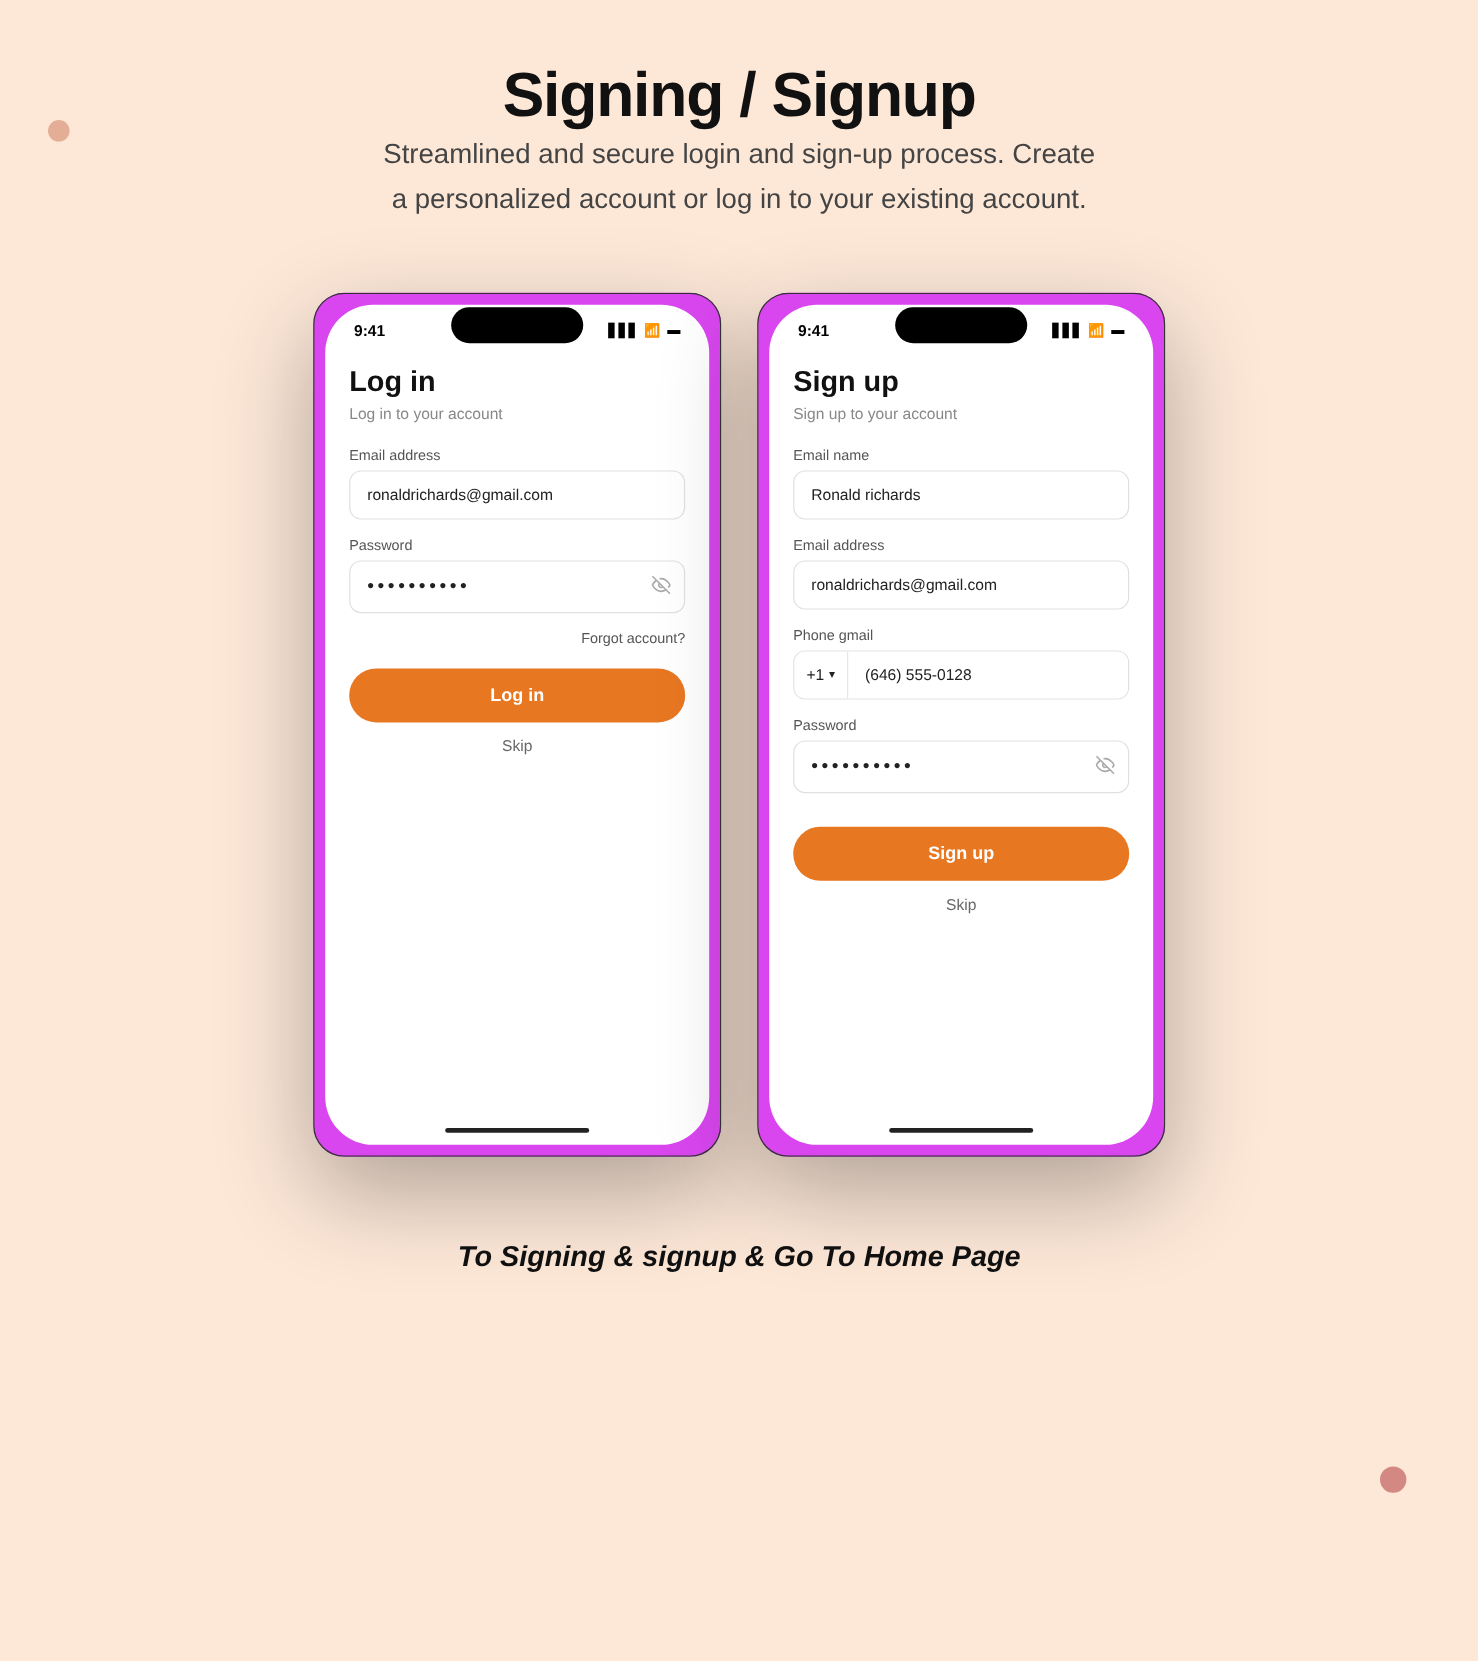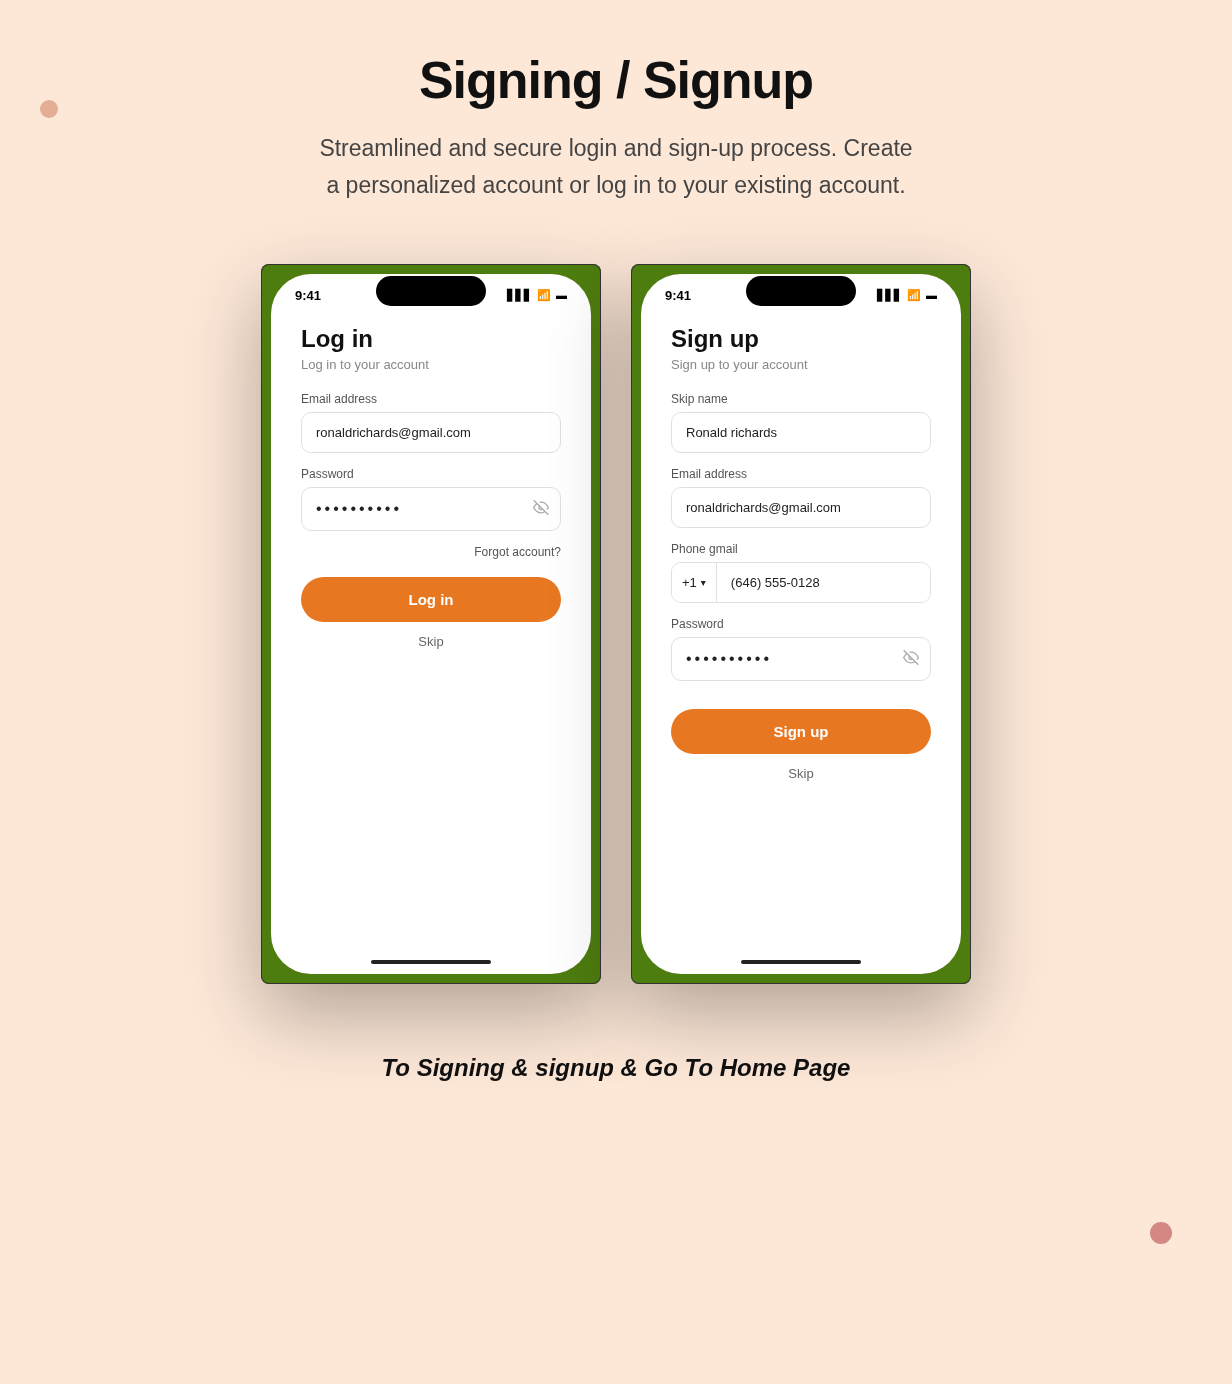--- a/index.html
+++ b/index.html
@@ -14,21 +14,20 @@
       padding: 50px 20px 60px;
       position: relative;
       overflow-x: hidden;
     }
 
     .page-title {
       font-size: 52px;
       font-weight: 900;
       color: #111;
       text-align: center;
-      margin-bottom: 20px;
       letter-spacing: -1px;
     }
 
     .page-subtitle {
       font-size: 23px;
       color: #444;
       text-align: center;
       max-width: 600px;
       line-height: 1.6;
       margin-bottom: 60px;
@@ -39,22 +38,22 @@
       gap: 30px;
       align-items: flex-start;
       justify-content: center;
       margin-bottom: 60px;
     }
 
     
     .phone-frame {
       width: 340px;
       height: 720px;
-      background: #4d7c0f;
-      border-radius: 8px;
+      background: #d946ef;
+      border-radius: 26px;
       padding: 10px;
       position: relative;
       box-shadow: 0 30px 80px rgba(0,0,0,0.3), inset 0 0 0 1px #333;
     }
 
     .phone-screen {
       width: 100%;
       height: 100%;
       background: #fff;
       border-radius: 40px;
@@ -99,21 +98,21 @@
     }
 
     .status-icon {
       font-size: 11px;
       color: #000;
     }
 
     
     .screen-content {
       flex: 1;
-      padding: 16px 30px;
+      padding: 16px 20px;
       overflow-y: auto;
       display: flex;
       flex-direction: column;
     }
 
     .screen-title {
       font-size: 24px;
       font-weight: 700;
       color: #111;
       margin-bottom: 4px;
@@ -361,21 +360,21 @@
           <span class="status-icon">▋▋▋</span>
           <span class="status-icon">📶</span>
           <span class="status-icon">▬</span>
         </div>
       </div>
 
       <div class="screen-content">
         <div class="screen-title">Sign up</div>
         <div class="screen-subtitle">Sign up to your account</div>
 
-        <div class="field-label">Skip name</div>
+        <div class="field-label">Email name</div>
         <div class="input-mock">
           <span>Ronald richards</span>
         </div>
 
         <div class="field-label">Email address</div>
         <div class="input-mock">
           <span>ronaldrichards@gmail.com</span>
         </div>
 
         <div class="field-label">Phone gmail</div>

